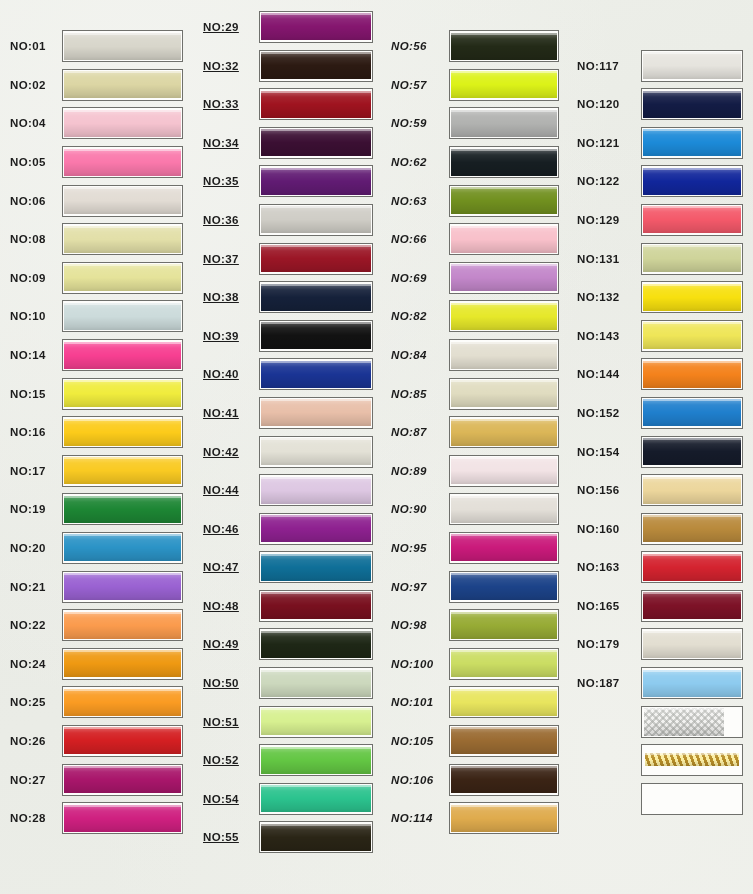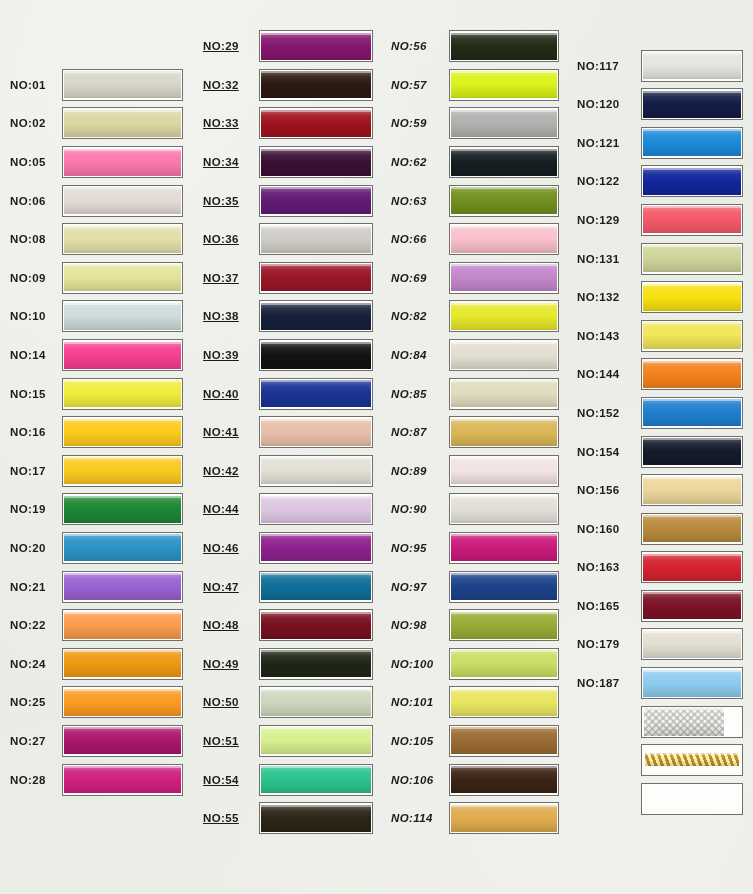--- a/index.html
+++ b/index.html
@@ -131,20 +131,28 @@
       </div>
       <div class="row">
         <div class="label">NO:02</div>
         <div class="swatch-wrap">
           <div class="swatch-frame">
             <div class="ribbon" style="background-color: rgb(220, 214, 164);"></div>
           </div>
         </div>
       </div>
       <div class="row">
+        <div class="label">NO:04</div>
+        <div class="swatch-wrap">
+          <div class="swatch-frame">
+            <div class="ribbon" style="background-color: rgb(245, 195, 207);"></div>
+          </div>
+        </div>
+      </div>
+      <div class="row">
         <div class="label">NO:05</div>
         <div class="swatch-wrap">
           <div class="swatch-frame">
             <div class="ribbon" style="background-color: rgb(250, 120, 171);"></div>
           </div>
         </div>
       </div>
       <div class="row">
         <div class="label">NO:06</div>
         <div class="swatch-wrap">
@@ -247,20 +255,28 @@
           <div class="swatch-frame">
             <div class="ribbon" style="background-color: rgb(239, 153, 18);"></div>
           </div>
         </div>
       </div>
       <div class="row">
         <div class="label">NO:25</div>
         <div class="swatch-wrap">
           <div class="swatch-frame">
             <div class="ribbon" style="background-color: rgb(250, 155, 34);"></div>
+          </div>
+        </div>
+      </div>
+      <div class="row">
+        <div class="label">NO:26</div>
+        <div class="swatch-wrap">
+          <div class="swatch-frame">
+            <div class="ribbon" style="background-color: rgb(212, 31, 34);"></div>
           </div>
         </div>
       </div>
       <div class="row">
         <div class="label">NO:27</div>
         <div class="swatch-wrap">
           <div class="swatch-frame">
             <div class="ribbon" style="background-color: rgb(169, 22, 107);"></div>
           </div>
         </div>
@@ -421,20 +437,28 @@
           <div class="swatch-frame">
             <div class="ribbon" style="background-color: rgb(204, 216, 189);"></div>
           </div>
         </div>
       </div>
       <div class="row">
         <div class="label">NO:51</div>
         <div class="swatch-wrap">
           <div class="swatch-frame">
             <div class="ribbon" style="background-color: rgb(215, 240, 144);"></div>
+          </div>
+        </div>
+      </div>
+      <div class="row">
+        <div class="label">NO:52</div>
+        <div class="swatch-wrap">
+          <div class="swatch-frame">
+            <div class="ribbon" style="background-color: rgb(99, 198, 67);"></div>
           </div>
         </div>
       </div>
       <div class="row">
         <div class="label">NO:54</div>
         <div class="swatch-wrap">
           <div class="swatch-frame">
             <div class="ribbon" style="background-color: rgb(43, 195, 142);"></div>
           </div>
         </div>

